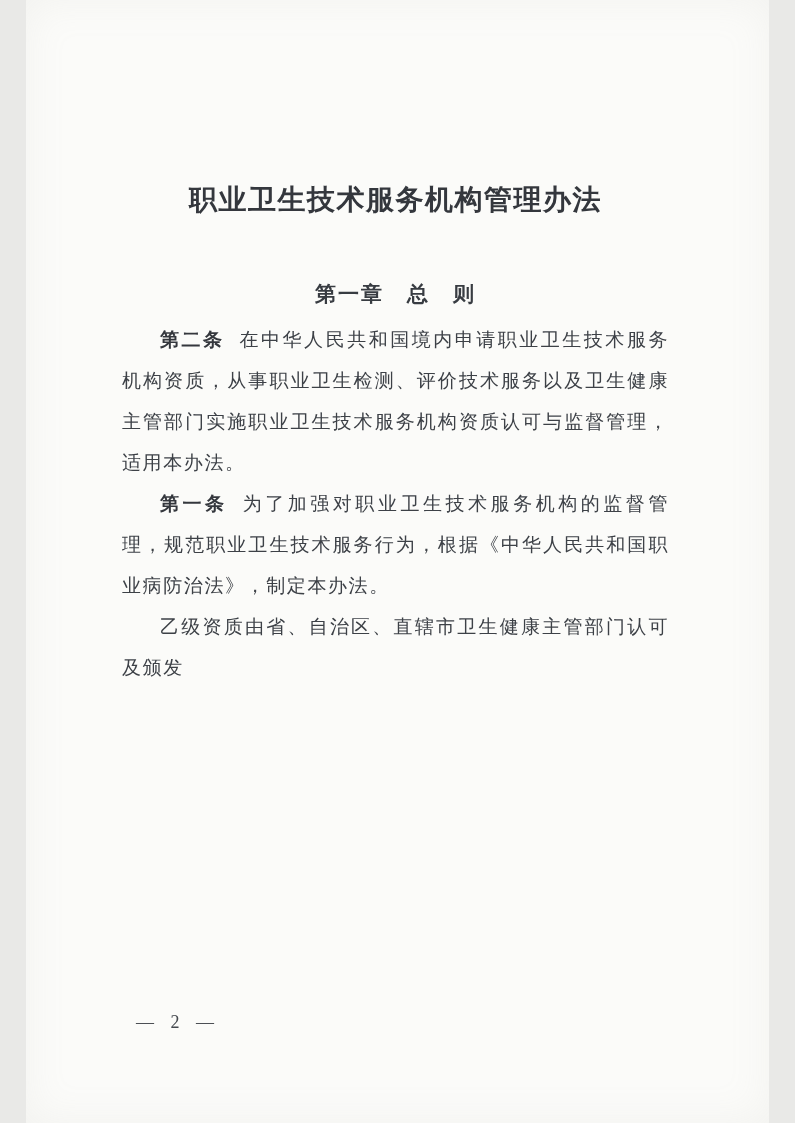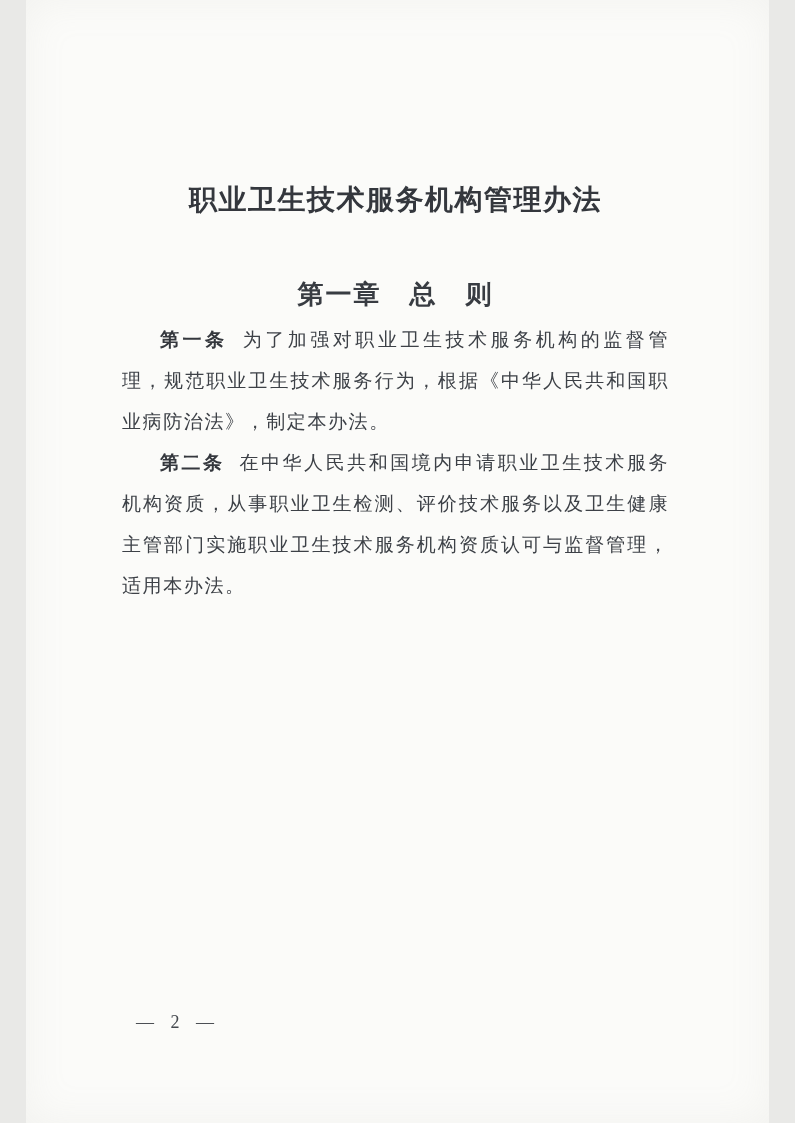--- a/index.html
+++ b/index.html
@@ -28,21 +28,21 @@
     font-size: 28px;
     line-height: 34px;
     font-weight: bold;
     letter-spacing: 1.5px;
     text-align: center;
     color: #34373d;
   }
   .chapter-heading {
     margin: 64px 0 0 0;
     font-family: "Liberation Sans", sans-serif;
-    font-size: 26px;
+    font-size: 21px;
     line-height: 26px;
     font-weight: bold;
     letter-spacing: 2px;
     text-align: center;
     color: #383c42;
   }
   .doc-body {
     margin-top: 12px;
     font-size: 19px;
     line-height: 41px;
@@ -71,24 +71,25 @@
   }
 </style>
 </head>
 <body>
 
 <div class="page">
   <div class="content">
     <h1 class="doc-title">职业卫生技术服务机构管理办法</h1>
     <h2 class="chapter-heading">第一章　总　则</h2>
     <div class="doc-body">
+  <p><b>第二条</b><span>在中华人民共和国境内申请职业卫生技术服务机构资质，从事职业卫生检测、评价技术服务以及卫生健康主管部门实施职业卫生技术服务机构资质认可与监督管理，适用本办法。</span></p>
+
   <p><b>第一条</b><span>为了加强对职业卫生技术服务机构的监督管理，规范职业卫生技术服务行为，根据《中华人民共和国职业病防治法》，制定本办法。</span></p>
-
-  <p><b>第二条</b><span>在中华人民共和国境内申请职业卫生技术服务机构资质，从事职业卫生检测、评价技术服务以及卫生健康主管部门实施职业卫生技术服务机构资质认可与监督管理，适用本办法。</span></p>
 
 
 
 
 
+  <p><span>乙级资质由省、自治区、直辖市卫生健康主管部门认可及颁发</span></p>
 </div>
   </div>
   <div class="page-footer">— 2 —</div>
 </div>
 
 </body></html>

